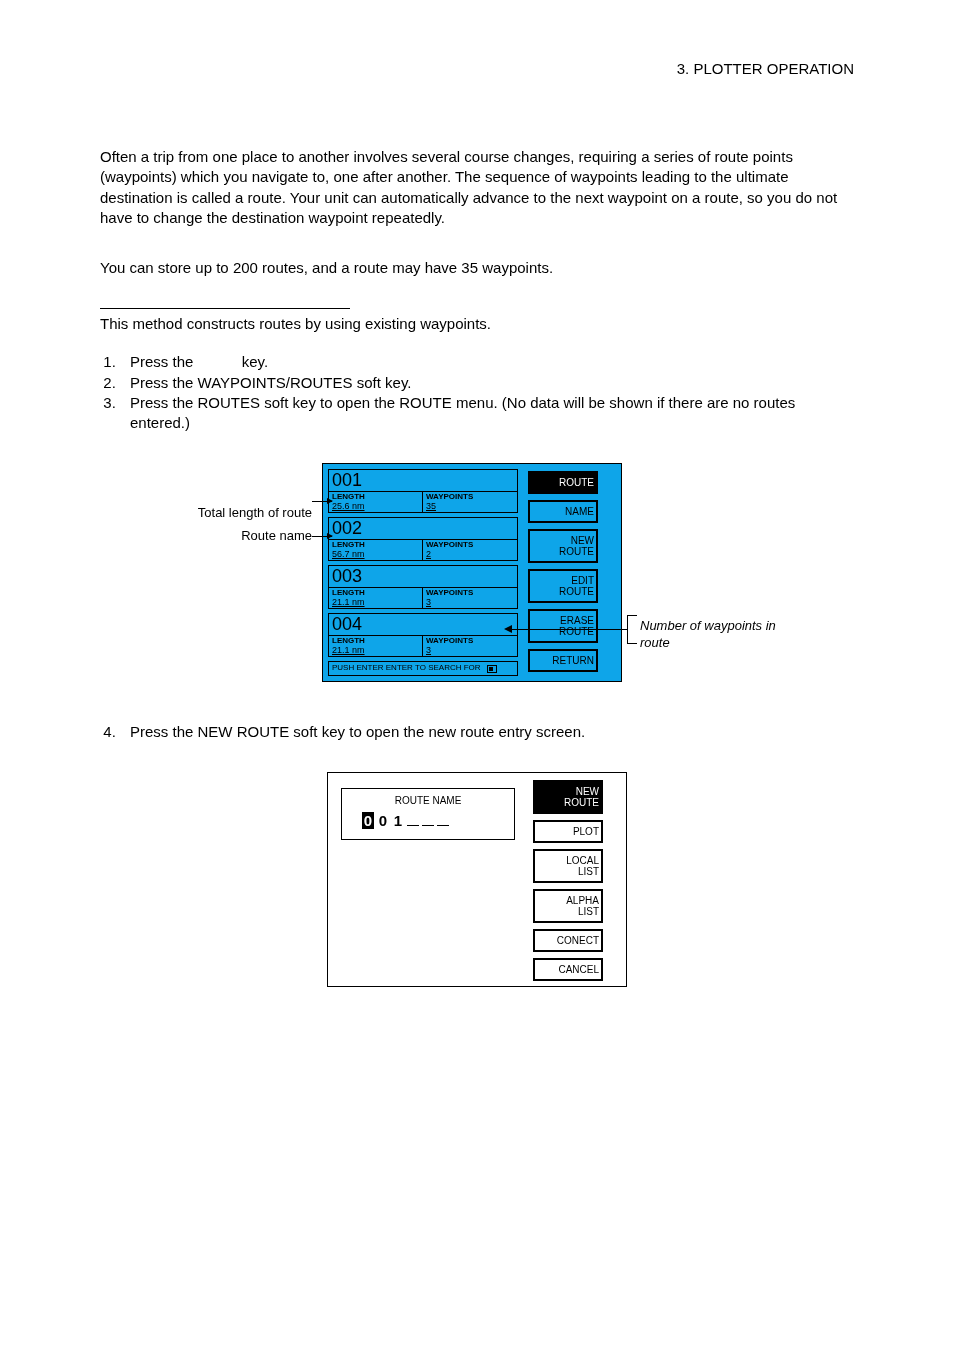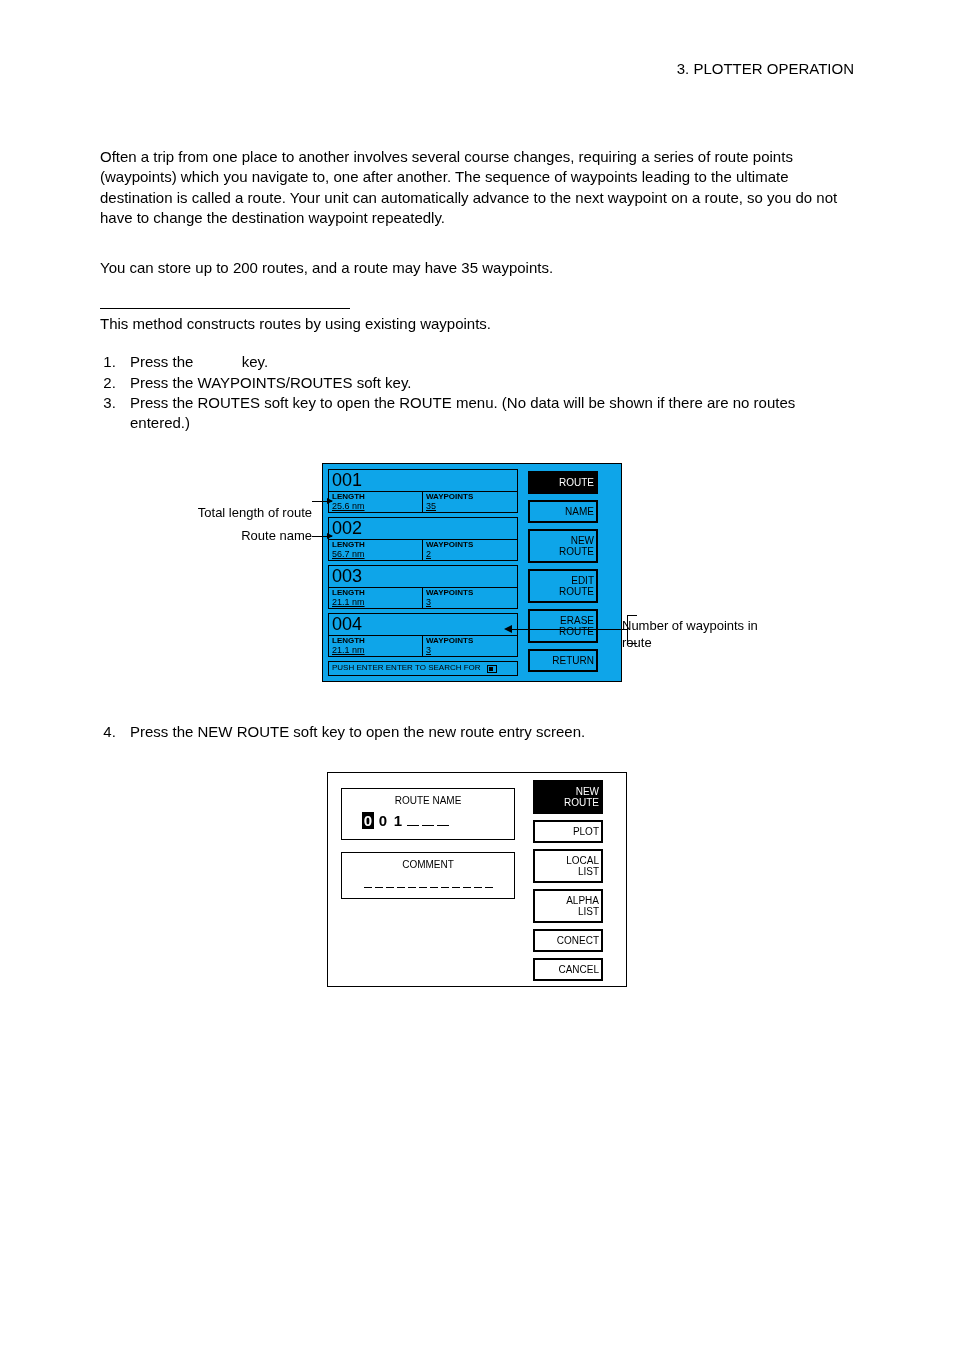--- a/index.html
+++ b/index.html
@@ -117,21 +117,21 @@
   .cursor-box::after{
     content:""; position:absolute; left:1px; top:1px; width:4px; height:4px; background:#000;
   }
 
   .right-labels {
     width: 160px;
     position: relative;
     font-size: 13px;
     padding-left: 10px;
   }
-  .lbl-count { position: absolute; top: 155px; left: 0; line-height:1.3; }
+  .lbl-count { position: absolute; top: 155px; left: 18px; line-height:1.3;font-style:italic; }
 
   .arrow-line {
     position: absolute;
     height: 1px;
     background: #000;
   }
   .arrow-line::after {
     content: "";
     position: absolute;
     right: -1px; top: -3px;
@@ -291,37 +291,20 @@
       <div class="nr-field-label">ROUTE NAME</div>
       <div class="nr-chars" id="nr-name-chars">
           <span class="nr-char cursor">0</span>
           <span class="nr-char">0</span>
           <span class="nr-char">1</span>
           <span class="nr-char blank"></span>
           <span class="nr-char blank"></span>
           <span class="nr-char blank"></span>
         </div>
     </div>
-    <div class="nr-field">
-      <div class="nr-field-label">COMMENT</div>
-      <div class="nr-dashline" id="nr-dashes">
-          <span></span>
-          <span></span>
-          <span></span>
-          <span></span>
-          <span></span>
-          <span></span>
-          <span></span>
-          <span></span>
-          <span></span>
-          <span></span>
-          <span></span>
-          <span></span>
-        </div>
-    </div>
   </div>
   <div class="softkeys" id="newroute-softkeys">
       <div class="softkey active">NEW<br>ROUTE</div>
       <div class="softkey">PLOT</div>
       <div class="softkey">LOCAL<br>LIST</div>
       <div class="softkey">ALPHA<br>LIST</div>
       <div class="softkey">CONECT</div>
       <div class="softkey">CANCEL</div>
     </div>
 </div>

